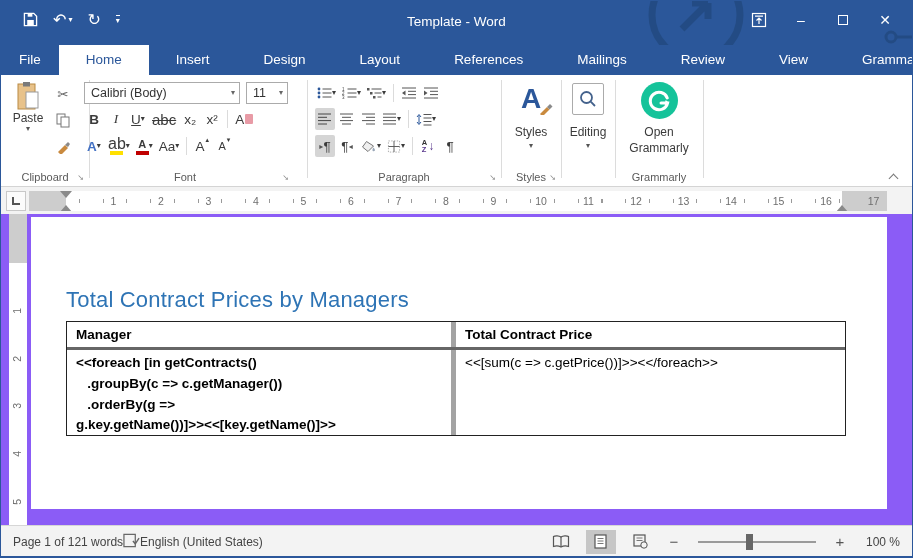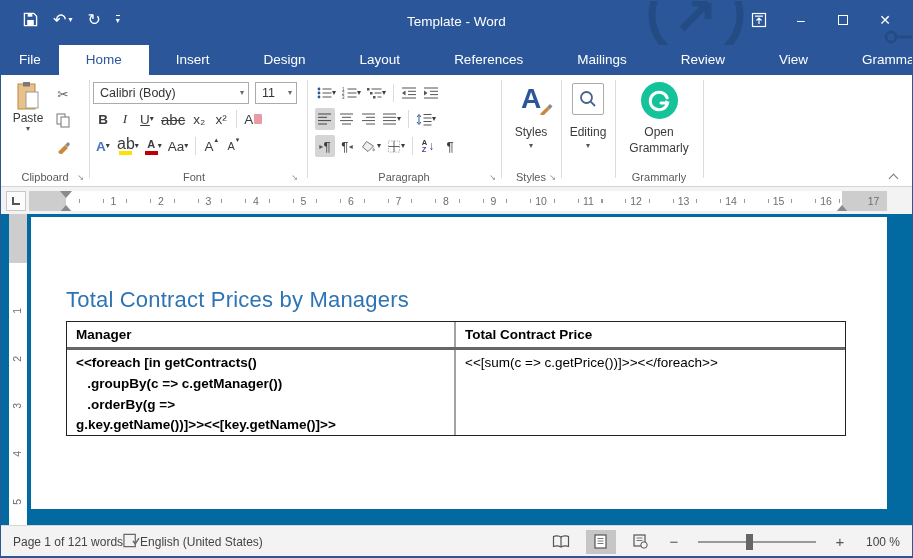--- a/index.html
+++ b/index.html
@@ -57,30 +57,30 @@
   .hruler-white { position:absolute; left:37px; top:0; width:776px; height:20px; background:#FFFFFF; }
   .hruler-white::after { content:""; position:absolute; left:13px; right:0; top:8px; height:4px;
       background:repeating-linear-gradient(to right,#9A9A9A 0 1px,transparent 1px 23.75px); }
   .hnums { position:absolute; left:60.75px; top:0; display:flex; }
   .hnum { width:47.5px; text-align:center; font-size:10.5px; color:#6E6E6E; line-height:20px; }
   .ind-first { position:absolute; left:31px; top:0; width:0; height:0; border:6px solid transparent; border-top:7px solid #8A8A8A; }
   .ind-hang  { position:absolute; left:31px; top:8px; width:0; height:0; border:6px solid transparent; border-bottom:7px solid #8A8A8A; }
   .ind-right { position:absolute; left:807px; top:8px; width:0; height:0; border:6px solid transparent; border-bottom:7px solid #8A8A8A; }
 
   
-  .docarea { position:absolute; left:0; top:213px; width:100%; height:311px; background:#0369a1; }
+  .docarea { position:absolute; left:0; top:213px; width:100%; height:311px; background:#8b5cf6; }
   .vruler { position:absolute; left:8px; top:0; width:18px; height:311px; background:#CDCDCD; overflow:hidden; }
   .vruler-white { position:absolute; left:0; top:49px; width:18px; height:262px; background:#FFFFFF; }
   .vnums { position:absolute; left:0; top:73px; display:flex; flex-direction:column; }
   .vnum { width:18px; height:47.7px; line-height:47.7px; text-align:center; font-size:10.5px; color:#6E6E6E; transform:rotate(-90deg); }
   .page { position:absolute; left:30px; top:3px; width:856px; height:292px; background:#fff; }
   .doc-heading { position:absolute; left:35px; top:70px; font-size:22px; color:#2E74B5; letter-spacing:.2px; }
   .doc-table { position:absolute; left:35px; top:104px; width:780px; border:1px solid #222; font-size:13.5px; color:#000; }
   .tr { display:flex; }
-  .tc1 { width:389px; border-right:2px solid #a3a3a3; padding-left:9px; }
+  .tc1 { width:389px; border-right:5px solid #a3a3a3; padding-left:9px; }
   .tc2 { flex:1; padding-left:9px; }
   .thead .tc1, .thead .tc2 { font-weight:bold; height:25px; line-height:25px; }
   .thead { border-bottom:3px solid #666; }
   .tbody .tc1, .tbody .tc2 { height:85px; padding-top:3px; }
   .codeline { white-space:pre; line-height:20.8px; font-weight:bold; }
   .plainline { line-height:20.8px; }
 
   
   .statusbar { position:absolute; left:0; top:524px; width:100%; height:32px; background:#F3F3F3; border-top:1px solid #D6D6D6;
                font-size:12px; color:#444; }
@@ -191,21 +191,21 @@
             <path d="M2 13 l7-7 3 3 -7 7 z" fill="#C98A3F"></path>
             <path d="M9 6 l3-3 2 2 -2 3 z" fill="#8A8A8A"></path>
           </svg>
         </span>
       </div>
       <span class="grp-label">Clipboard</span>
       <span class="launcher">↘</span>
     </div>
     <div class="gdiv" style="left:88px"></div>
 
-    <div class="grp" style="left:84px;width:218px">
+    <div class="grp" style="left:75px;width:218px">
       <div class="combo abs" style="left:8px;top:7px;width:156px">
         <span>Calibri (Body)</span>
         <span class="dd" style="color:#666">▾</span>
       </div>
       <div class="combo abs" style="left:170px;top:7px;width:42px">
         <span>11</span>
         <span class="dd" style="color:#666">▾</span>
       </div>
       <div class="r" style="top:33px">
         <span class="ib" style="font-weight:bold">B</span>

